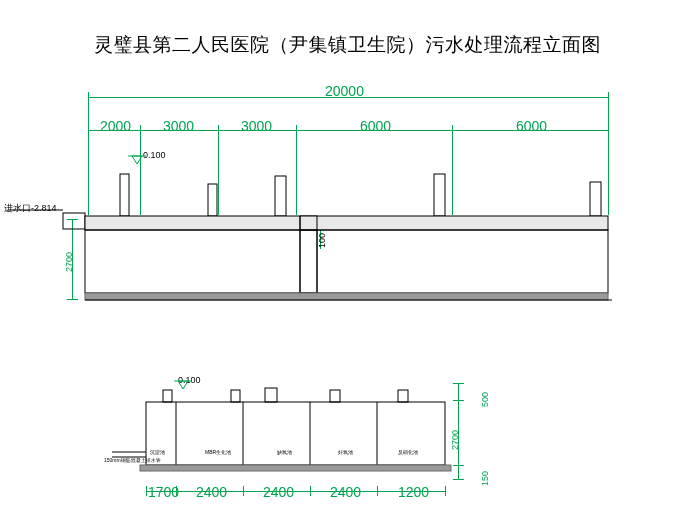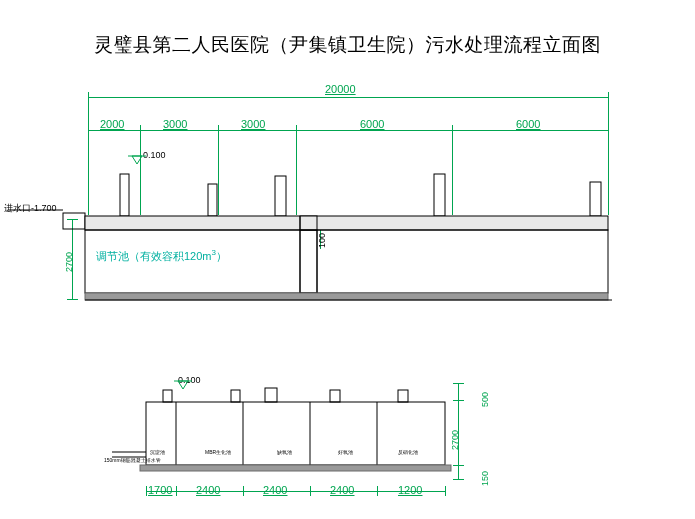--- a/index.html
+++ b/index.html
@@ -31,25 +31,24 @@
 
   
   .gl {
     position: absolute;
     background: #00a550;
   }
   .hl { height: 1px; }
   .vl { width: 1px; }
   .lbl {
     position: absolute;
-    font-size: 11px;
+    font-size: 14px;
     color: #00a550;
     white-space: nowrap;
     font-family: "Liberation Sans", sans-serif;
-    text-decoration: underline;
   }
   .lbl-k {
     position: absolute;
     font-size: 9px;
     color: #000000;
     white-space: nowrap;
     font-family: "Liberation Sans", sans-serif;
   }
   .tank-label {
     position: absolute;
@@ -120,33 +119,30 @@
   <div class="lbl" style="left:360px; top:118px;">6000</div>
   <div class="lbl" style="left:516px; top:118px;">6000</div>
 
   <div class="gl vl" style="left:140px; top:135px; height:80px;"></div>
   <div class="gl vl" style="left:218px; top:135px; height:80px;"></div>
   <div class="gl vl" style="left:296px; top:135px; height:80px;"></div>
   <div class="gl vl" style="left:452px; top:135px; height:80px;"></div>
 
   <div class="lbl-k" style="left:143px; top:150px; color:#000;">0.100</div>
 
-  <div class="lbl-k" style="left:4px; top:202px;">进水口-1.700</div>
+  <div class="lbl-k" style="left:4px; top:202px;">进水口-2.814</div>
 
   <div class="gl vl" style="left:72px; top:219px; height:80px;"></div>
   <div class="gl hl" style="left:67px; top:219px; width:11px;"></div>
   <div class="gl hl" style="left:67px; top:299px; width:11px;"></div>
   <div class="vtext" style="left:64px; top:272px;">2700</div>
 
   <div class="gl vl" style="left:320px; top:219px; height:30px;"></div>
   <div class="vtext-k" style="left:317px; top:248px;">100</div>
 
-  <div class="tank-label" style="left:96px; top:248px;">
-    <span>调节池（有效容积120m</span><sup>3</sup><span>）</span>
-  </div>
 
   <div class="lbl-k" style="left:178px; top:375px;">0.100</div>
 
   <div class="small-tank-label" style="left:104px; top:457px; font-size:5px;">150mm钢筋混凝土排水管</div>
 
   <div class="small-tank-label" style="left:150px; top:449px;">沉淀池</div>
   <div class="small-tank-label" style="left:205px; top:449px;">MBR生化池</div>
   <div class="small-tank-label" style="left:277px; top:449px;">缺氧池</div>
   <div class="small-tank-label" style="left:338px; top:449px;">好氧池</div>
   <div class="small-tank-label" style="left:398px; top:449px;">反硝化池</div>

